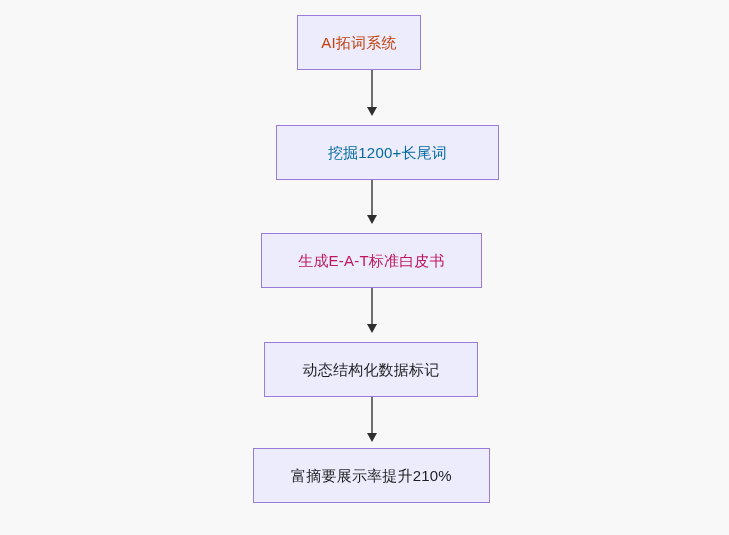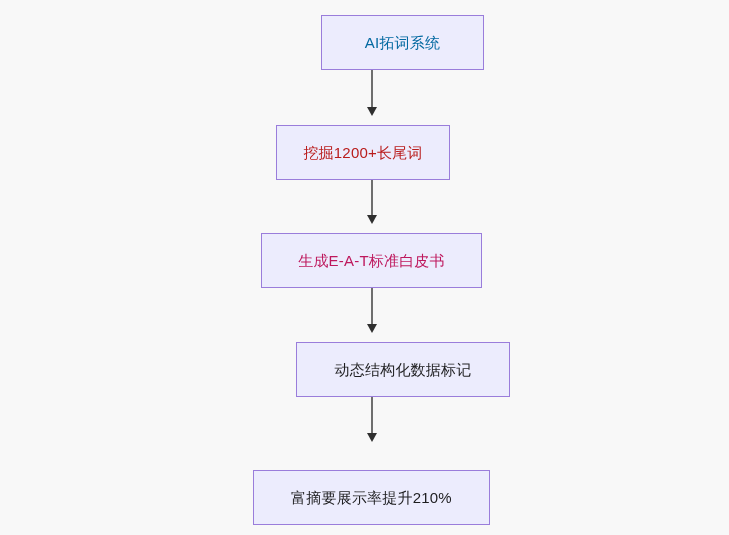--- a/index.html
+++ b/index.html
@@ -66,18 +66,18 @@
       <div class="edge-head" style="top: 35px; border-top-color: rgb(47, 47, 47);"></div>
     </div>
     <div class="edge" style="left: 371px; top: 288px; width: 2px; height: 45px;">
       <div class="edge-line" style="height: 37px; background: rgb(110, 110, 110);"></div>
       <div class="edge-head" style="top: 36px; border-top-color: rgb(47, 47, 47);"></div>
     </div>
     <div class="edge" style="left: 371px; top: 397px; width: 2px; height: 45px;">
       <div class="edge-line" style="height: 37px; background: rgb(110, 110, 110);"></div>
       <div class="edge-head" style="top: 36px; border-top-color: rgb(47, 47, 47);"></div>
     </div>
-    <div class="node" style="left: 297px; top: 15px; width: 163px; height: 55px; background: rgb(236, 236, 253); border-color: rgb(154, 125, 219); color: #0369a1; margin-left: 24px;">AI拓词系统</div>
-    <div class="node" style="left: 276px; top: 125px; width: 174px; height: 55px; background: rgb(236, 236, 253); border-color: rgb(154, 125, 219); color: #b91c1c;">挖掘1200+长尾词</div>
+    <div class="node" style="left: 297px; top: 15px; width: 124px; height: 55px; background: rgb(236, 236, 253); border-color: rgb(154, 125, 219); color: #c2410c;">AI拓词系统</div>
+    <div class="node" style="left: 276px; top: 125px; width: 223px; height: 55px; background: rgb(236, 236, 253); border-color: rgb(154, 125, 219); color: #0369a1;">挖掘1200+长尾词</div>
     <div class="node" style="left: 261px; top: 233px; width: 221px; height: 55px; background: rgb(236, 236, 253); border-color: rgb(154, 125, 219); color: #be185d;">生成E-A-T标准白皮书</div>
-    <div class="node" style="left: 264px; top: 342px; width: 214px; height: 55px; background: rgb(236, 236, 253); border-color: rgb(154, 125, 219); color: rgb(29, 29, 31); margin-left: 32px;">动态结构化数据标记</div>
-    <div class="node" style="left: 253px; top: 470px; width: 237px; height: 55px; background: rgb(236, 236, 253); border-color: rgb(154, 125, 219); color: rgb(29, 29, 31);">富摘要展示率提升210%</div>
+    <div class="node" style="left: 264px; top: 342px; width: 214px; height: 55px; background: rgb(236, 236, 253); border-color: rgb(154, 125, 219); color: rgb(29, 29, 31);">动态结构化数据标记</div>
+    <div class="node" style="left: 253px; top: 448px; width: 237px; height: 55px; background: rgb(236, 236, 253); border-color: rgb(154, 125, 219); color: rgb(29, 29, 31);">富摘要展示率提升210%</div>
   </div>
 
 </body></html>

